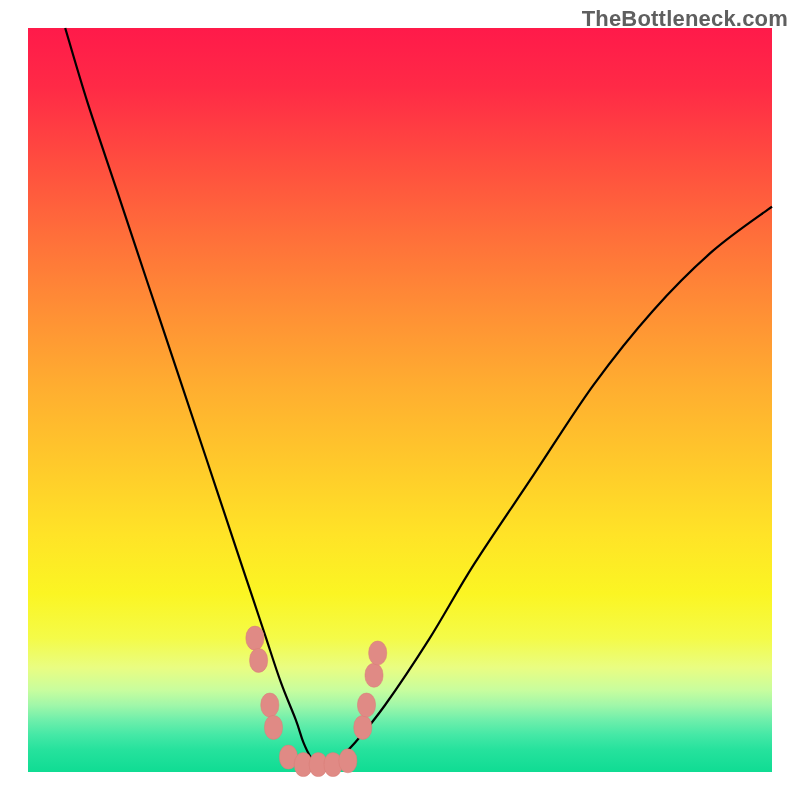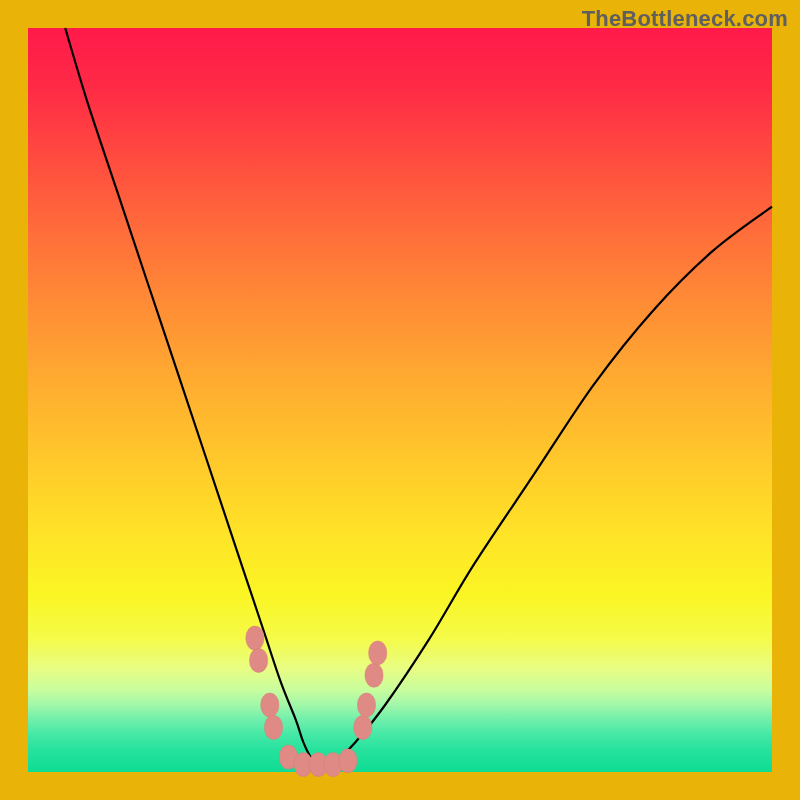--- a/index.html
+++ b/index.html
@@ -1,21 +1,21 @@
 <!DOCTYPE html>
 <html><head>
 <meta charset="utf-8">
 <style>
   * { margin: 0; padding: 0; box-sizing: border-box; }
   html, body { width: 800px; height: 800px; overflow: hidden; background: #000; }
   .canvas {
     position: relative;
     width: 800px;
     height: 800px;
-    background: #eab308;
+    background: #ffffff;
   }
   .plot-area {
     position: absolute;
     left: 28px;
     top: 28px;
     width: 744px;
     height: 744px;
     background: linear-gradient(to bottom,
       #ff1a4a 0%,
       #ff2a46 8%,

